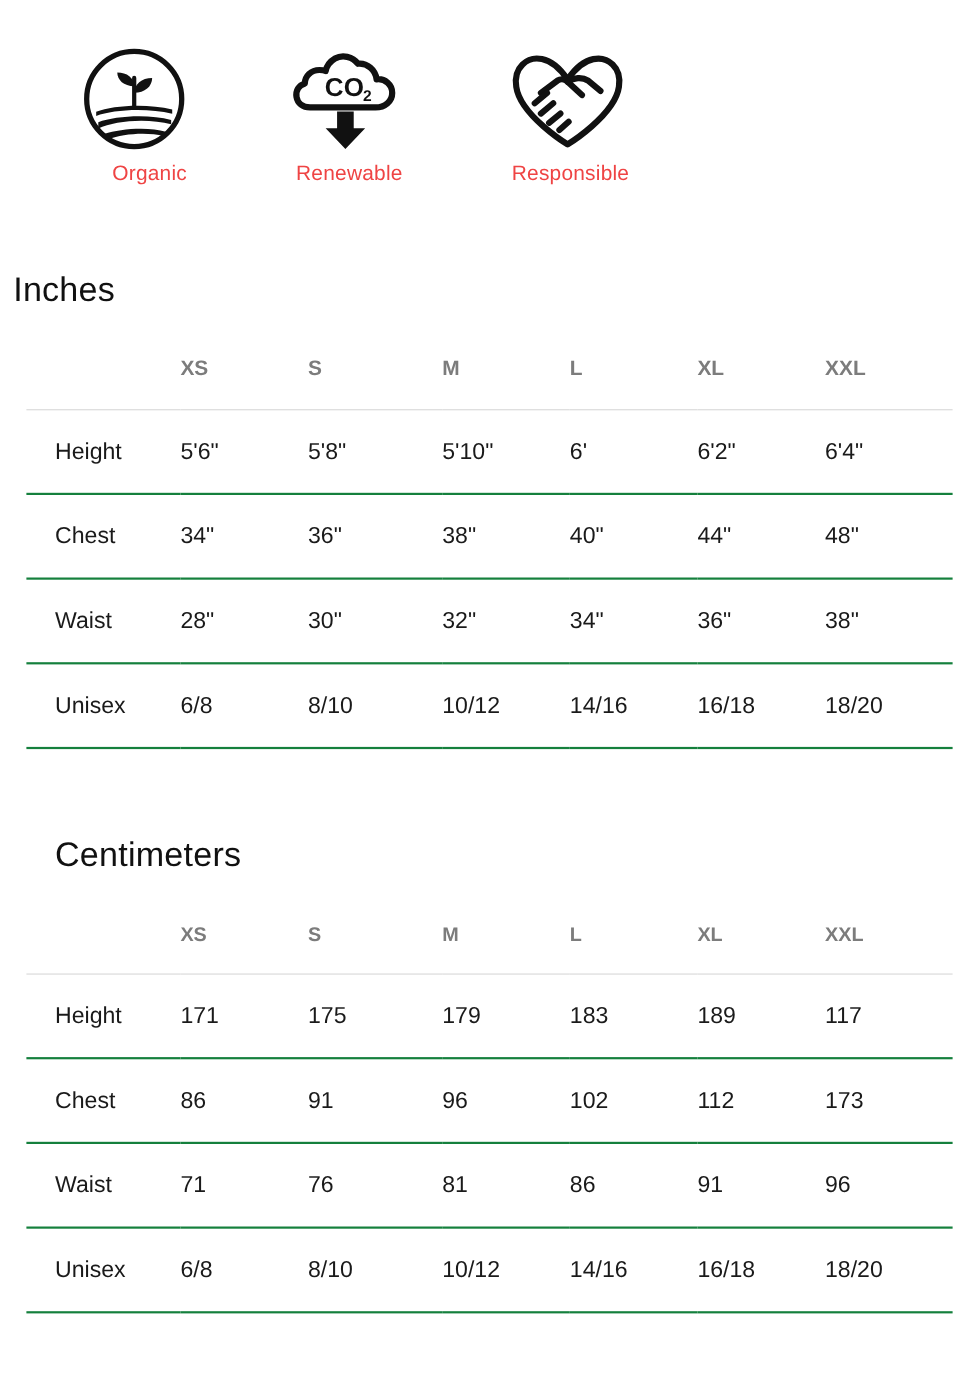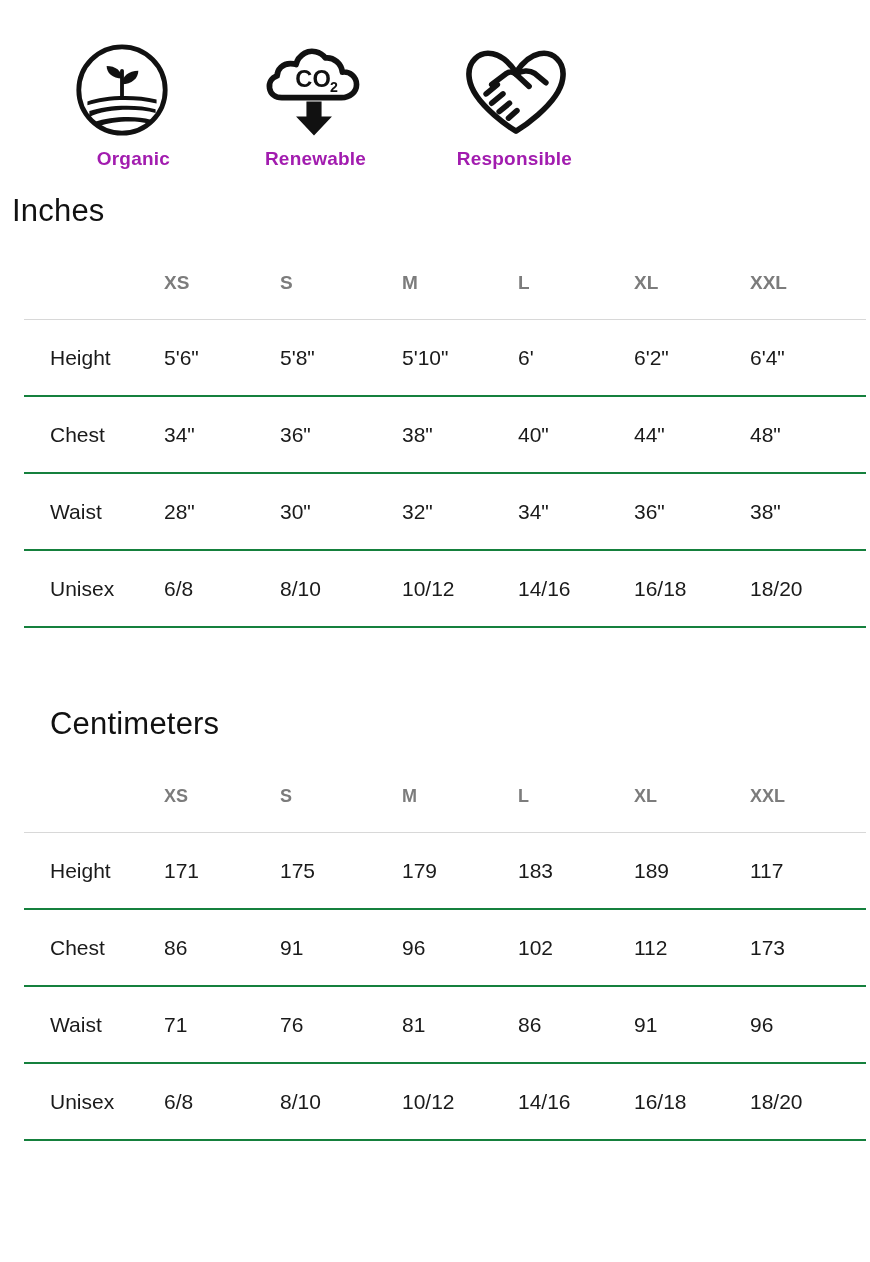--- a/index.html
+++ b/index.html
@@ -39,39 +39,39 @@
     align-items: flex-end;
     width: 120px;
   }
   .badge .glyph {
     display: block;
     line-height: 0;
   }
   .badge .caption {
     margin-top: 8px;
     font-size: 19px;
-    font-weight: bold;
-    color: #a21caf;
+    font-weight: normal;
+    color: #ef4444;
     letter-spacing: 0.2px;
     white-space: nowrap;
   }
   .badge.organic .caption { margin-top: 10px; }
   .badge.renewable { width: 140px; }
   .badge.responsible { width: 150px; }
 
   
   .section-title {
     font-size: 31px;
     font-weight: 400;
     color: #111111;
     margin: 0;
     padding: 0 0 0 50px;
     letter-spacing: 0.2px;
   }
-  #inches-title { margin-top: 23px; padding-left: 12px; }
+  #inches-title { margin-top: 76px; padding-left: 12px; }
   #cm-title { margin-top: 78px; }
 
   
   table.size-table {
     width: 800px;
     margin-left: 24px;
     border-collapse: collapse;
     table-layout: fixed;
   }
   table.size-table th,

